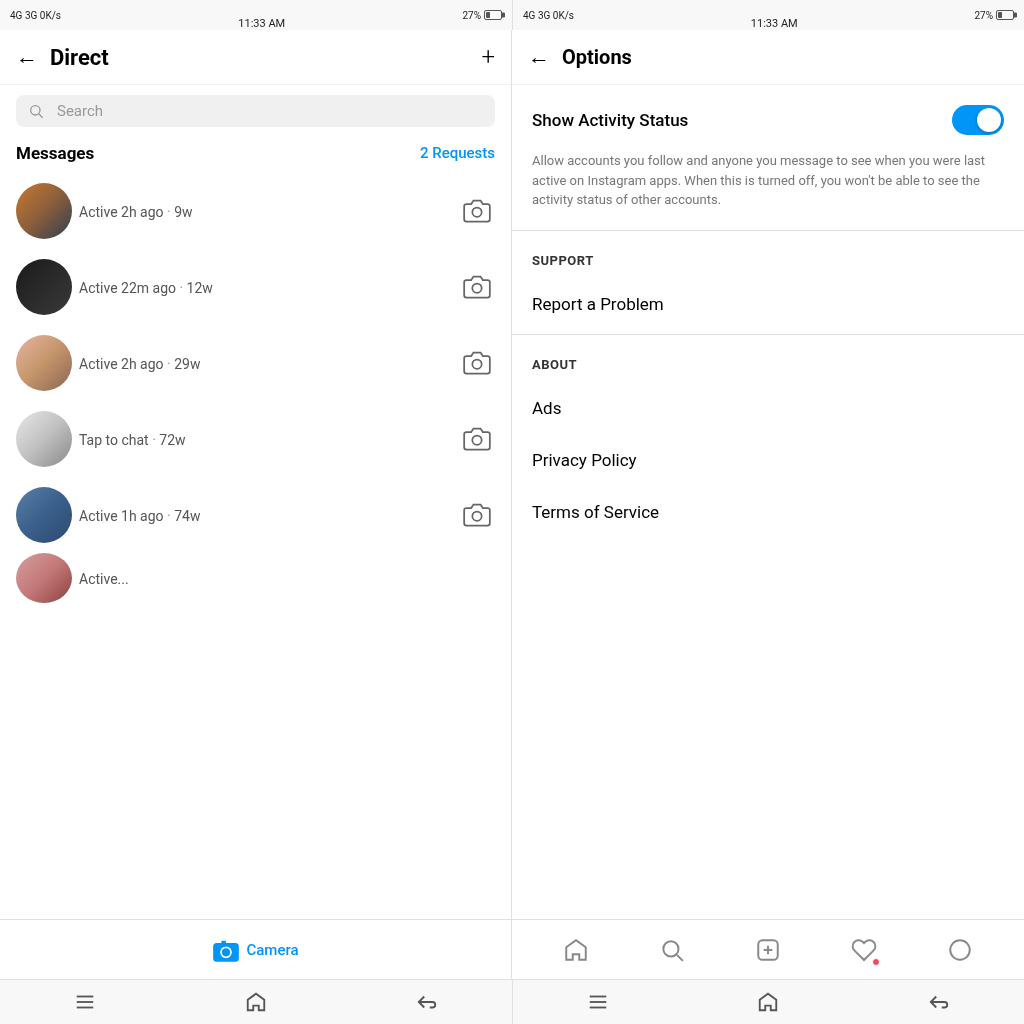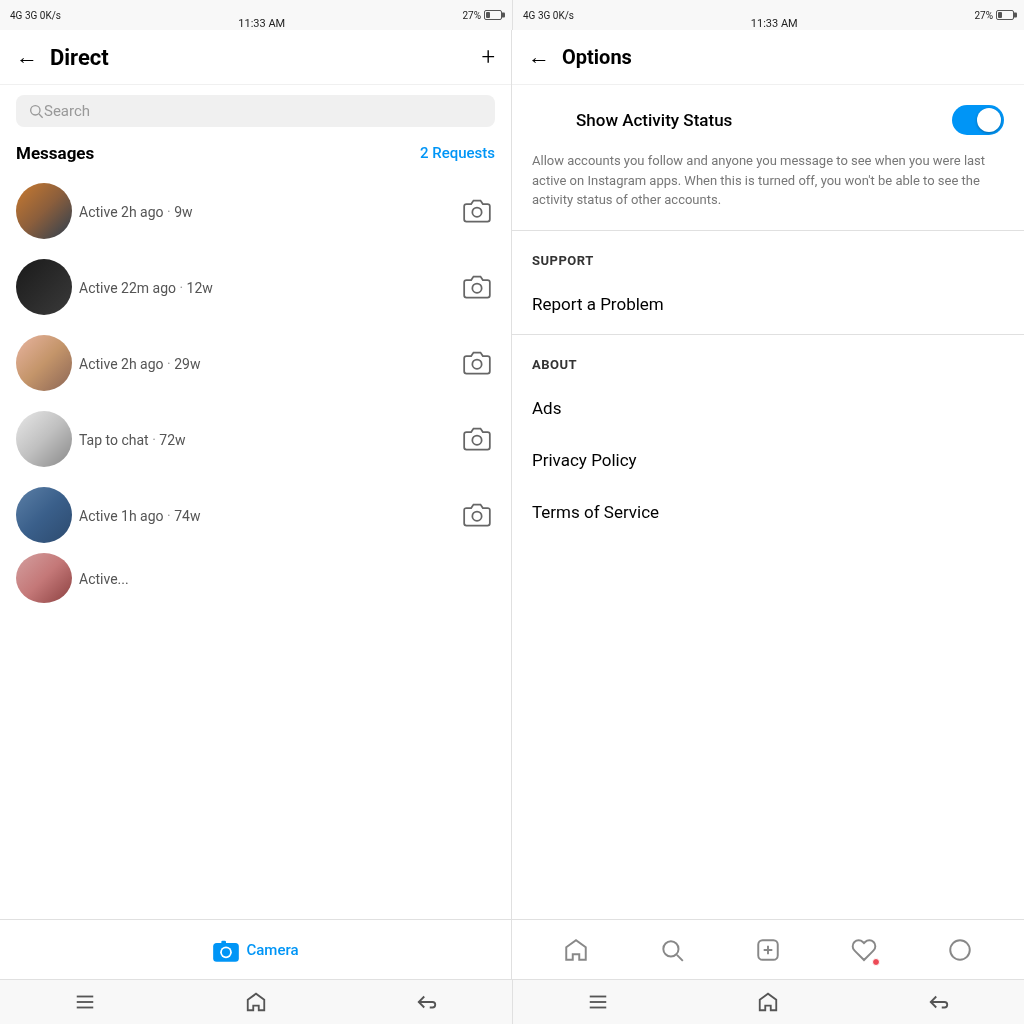--- a/index.html
+++ b/index.html
@@ -130,21 +130,21 @@
     .search-container {
       padding: 10px 16px;
       background: #fff;
     }
     .search-bar {
       display: flex;
       align-items: center;
       background: #f0f0f0;
       border-radius: 8px;
       padding: 7px 12px;
-      gap: 0;
+      gap: 13px;
       text-align: center;
     }
     .search-icon-svg {
       width: 16px;
       height: 16px;
       color: #999;
     }
     .search-input-text {
       font-size: 15px;
       color: #999;
@@ -277,21 +277,20 @@
     .activity-row {
       display: flex;
       align-items: center;
       justify-content: space-between;
       padding: 20px 20px 16px;
     }
     .activity-label {
       font-size: 17px;
       font-weight: 500;
       color: #000;
-      margin-left: 44px;
     }
     .toggle-switch {
       width: 52px;
       height: 30px;
       background: #0095f6;
       border-radius: 15px;
       position: relative;
       cursor: pointer;
       flex-shrink: 0;
     }

